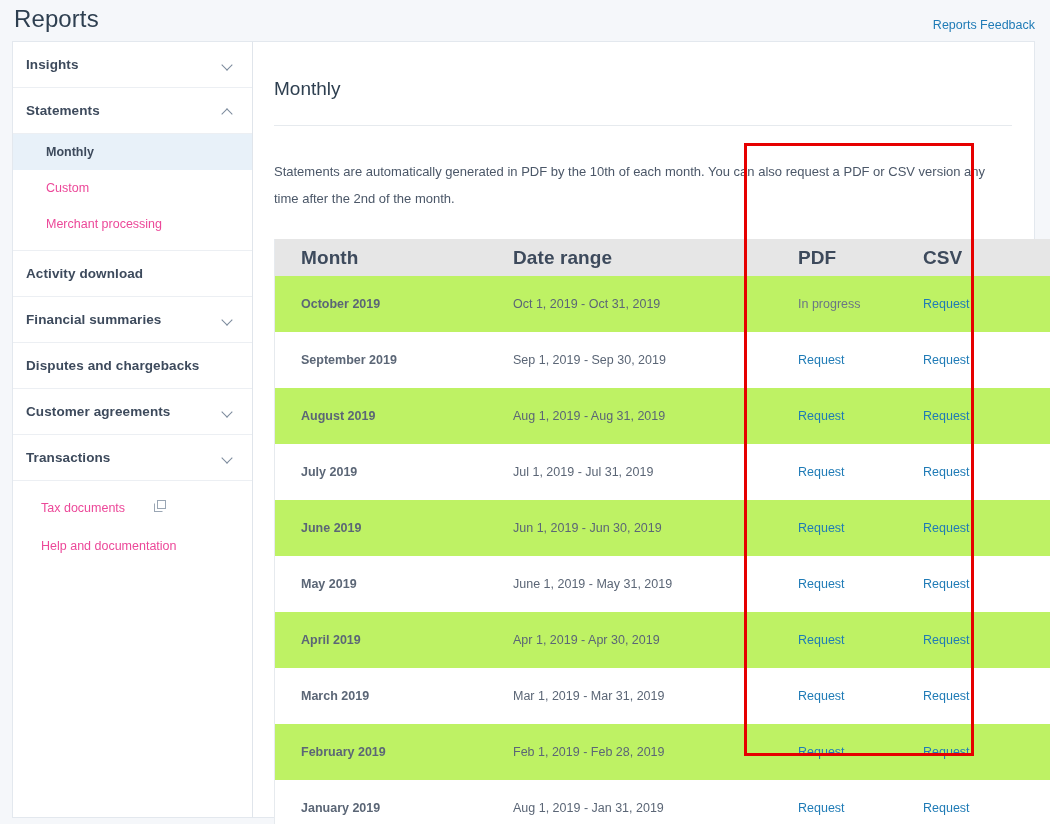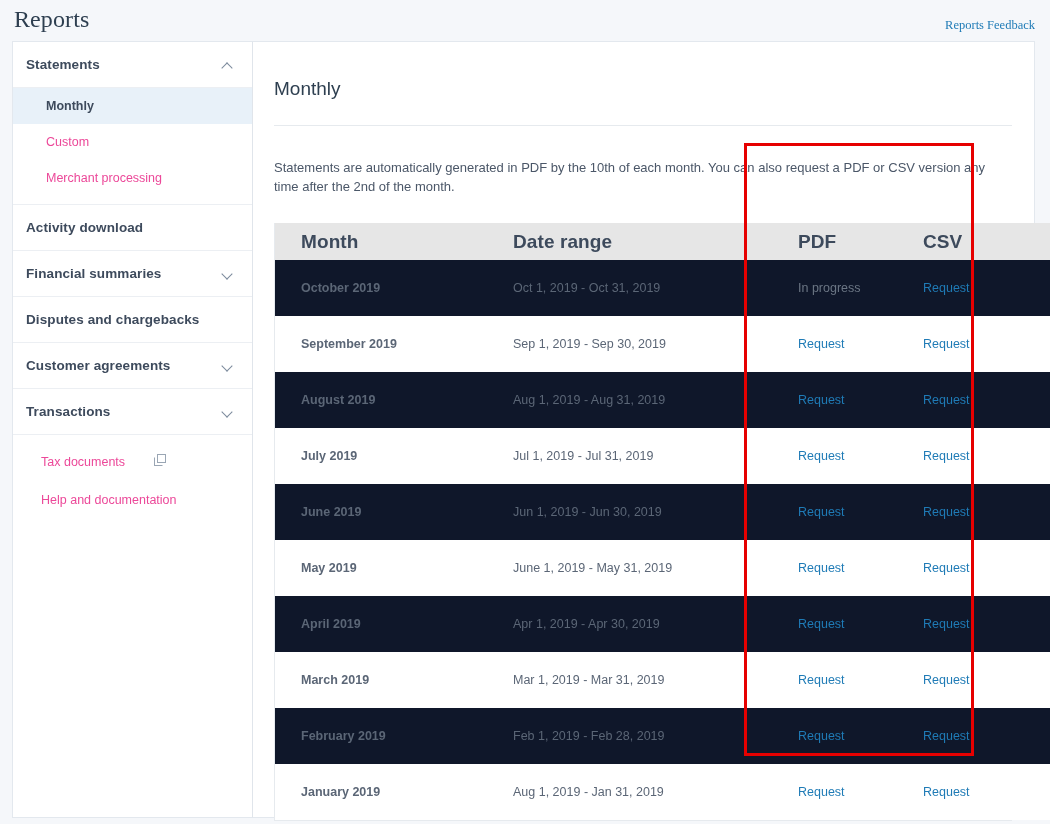--- a/index.html
+++ b/index.html
@@ -18,21 +18,20 @@
     overflow: hidden;
     position: relative;
   }
 
   
   .topbar {
     position: absolute;
     left: 0; top: 0;
     width: 1050px;
     height: 48px;
-    font-family: Liberation Serif, serif;
   }
   .page-title {
     position: absolute;
     left: 14px;
     top: 4px;
     font-size: 24px;
     font-weight: 400;
     color: #2e3f50;
     letter-spacing: 0.1px;
     line-height: 30px;
@@ -167,21 +166,21 @@
     padding: 22px 0 12px 21px;
     line-height: 24px;
   }
   .title-rule {
     height: 1px;
     background: #e6eaee;
     margin: 0 22px 0 21px;
   }
   .intro {
     font-size: 13px;
-    line-height: 19px;
+    line-height: 27px;
     color: #4b5768;
     padding: 19px 27px 14px 21px;
   }
 
   
   .table-wrap {
     margin: 0 22px 0 21px;
     border: 1px solid #e6eaee;
     border-top: none;
   }
@@ -202,21 +201,21 @@
     letter-spacing: 0.1px;
   }
   table.statements td {
     height: 56px;
     font-size: 12.5px;
     color: #5b6676;
     padding: 0 0 0 26px;
     border: none;
     vertical-align: middle;
   }
-  table.statements tr.odd td { background: #0f172a; }
+  table.statements tr.odd td { background: #bef264; }
   table.statements tr.even td { background: #ffffff; }
   td.month-cell {
     font-weight: bold;
     color: #3d4a5c;
   }
   .col-month { width: 212px; }
   .col-range { width: 285px; }
   .col-pdf   { width: 125px; }
   .col-csv   { width: 125px; }
   .col-pad   { width: 40px; }
@@ -257,20 +256,26 @@
 </head>
 <body>
 
 <div class="topbar">
   <div class="page-title">Reports</div>
   <a class="feedback-link">Reports Feedback</a>
 </div>
 
 <nav class="sidebar">
 
+  <div class="nav-group">
+    <div class="nav-row">
+      <span class="nav-label">Insights</span>
+      <span class="chev"></span>
+    </div>
+  </div>
 
   <div class="nav-group">
     <div class="nav-row">
       <span class="nav-label">Statements</span>
       <span class="chev up"></span>
     </div>
   </div>
 
   <div class="nav-group sub-list">
     <div class="subitem active first">

